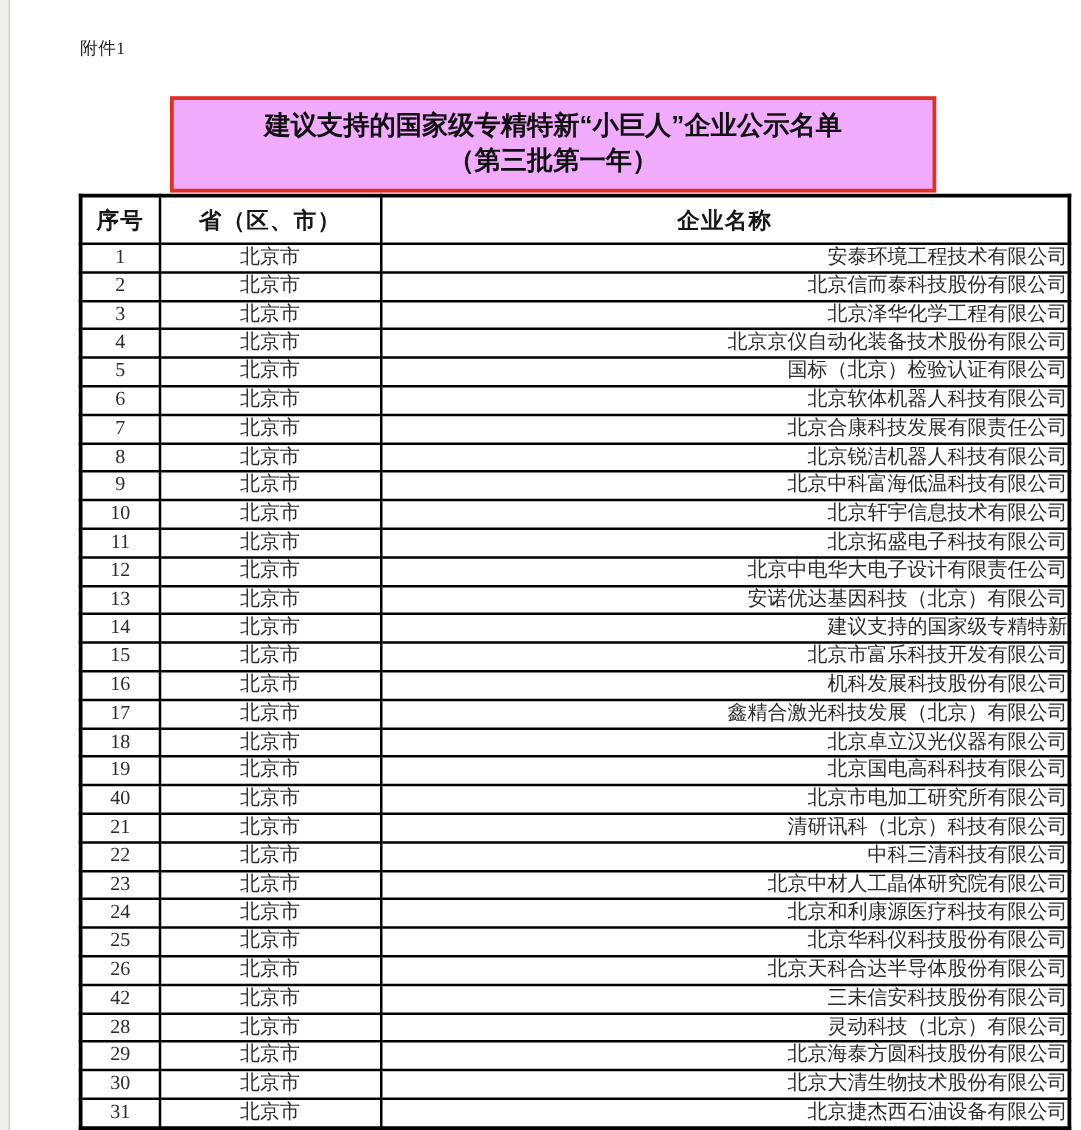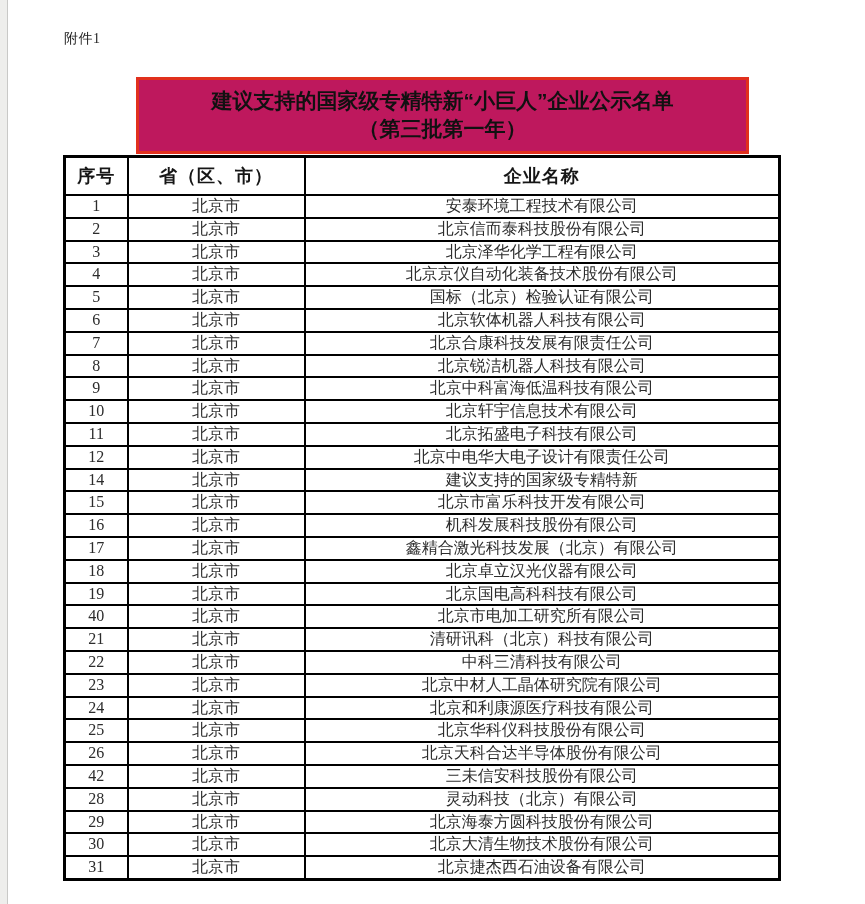--- a/index.html
+++ b/index.html
@@ -32,38 +32,38 @@
     font-size: 14px;
     letter-spacing: 0.5px;
     color: #1e1e1e;
   }
   .title-box {
     position: absolute;
     left: 136px;
     top: 77px;
     width: 607px;
     border: 3px solid var(--accent, #e1301d);
-    background: #be185d;
+    background: #f0abfc;
     text-align: center;
     padding: 7px 0 8px 0;
     box-sizing: content-box;
   }
   .title-line {
     font-family: "Liberation Sans", "DejaVu Sans", sans-serif;
     font-weight: 700;
     font-size: 21px;
     line-height: 28px;
     color: #111111;
     white-space: nowrap;
   }
   table.list-table {
     position: absolute;
     left: 63px;
     top: 155px;
-    width: 718px;
+    width: 794px;
     border-collapse: collapse;
     table-layout: fixed;
     border: 3px solid #000000;
   }
   table.list-table th,
   table.list-table td {
     border: 2px solid #000000;
     padding: 0;
     overflow: hidden;
     white-space: nowrap;
@@ -89,21 +89,21 @@
     text-align: center;
     font-size: 15px;
     color: #30353b;
   }
   td.cell-prov {
     text-align: center;
     color: #3a3f45;
     margin-left: 27px;
   }
   td.cell-comp {
-    text-align: center;
+    text-align: right;
     padding-left: 6px;
     font-size: 16.5px;
     color: #26292d;
   }
 </style>
 </head>
 <body>
 
 <div class="page">
   <div class="left-strip"></div>
@@ -183,20 +183,25 @@
           <td class="cell-no">11</td>
           <td class="cell-prov">北京市</td>
           <td class="cell-comp">北京拓盛电子科技有限公司</td>
         </tr>
         <tr>
           <td class="cell-no">12</td>
           <td class="cell-prov">北京市</td>
           <td class="cell-comp">北京中电华大电子设计有限责任公司</td>
         </tr>
         <tr>
+          <td class="cell-no">13</td>
+          <td class="cell-prov">北京市</td>
+          <td class="cell-comp">安诺优达基因科技（北京）有限公司</td>
+        </tr>
+        <tr>
           <td class="cell-no">14</td>
           <td class="cell-prov">北京市</td>
           <td class="cell-comp">建议支持的国家级专精特新</td>
         </tr>
         <tr>
           <td class="cell-no">15</td>
           <td class="cell-prov">北京市</td>
           <td class="cell-comp">北京市富乐科技开发有限公司</td>
         </tr>
         <tr>

